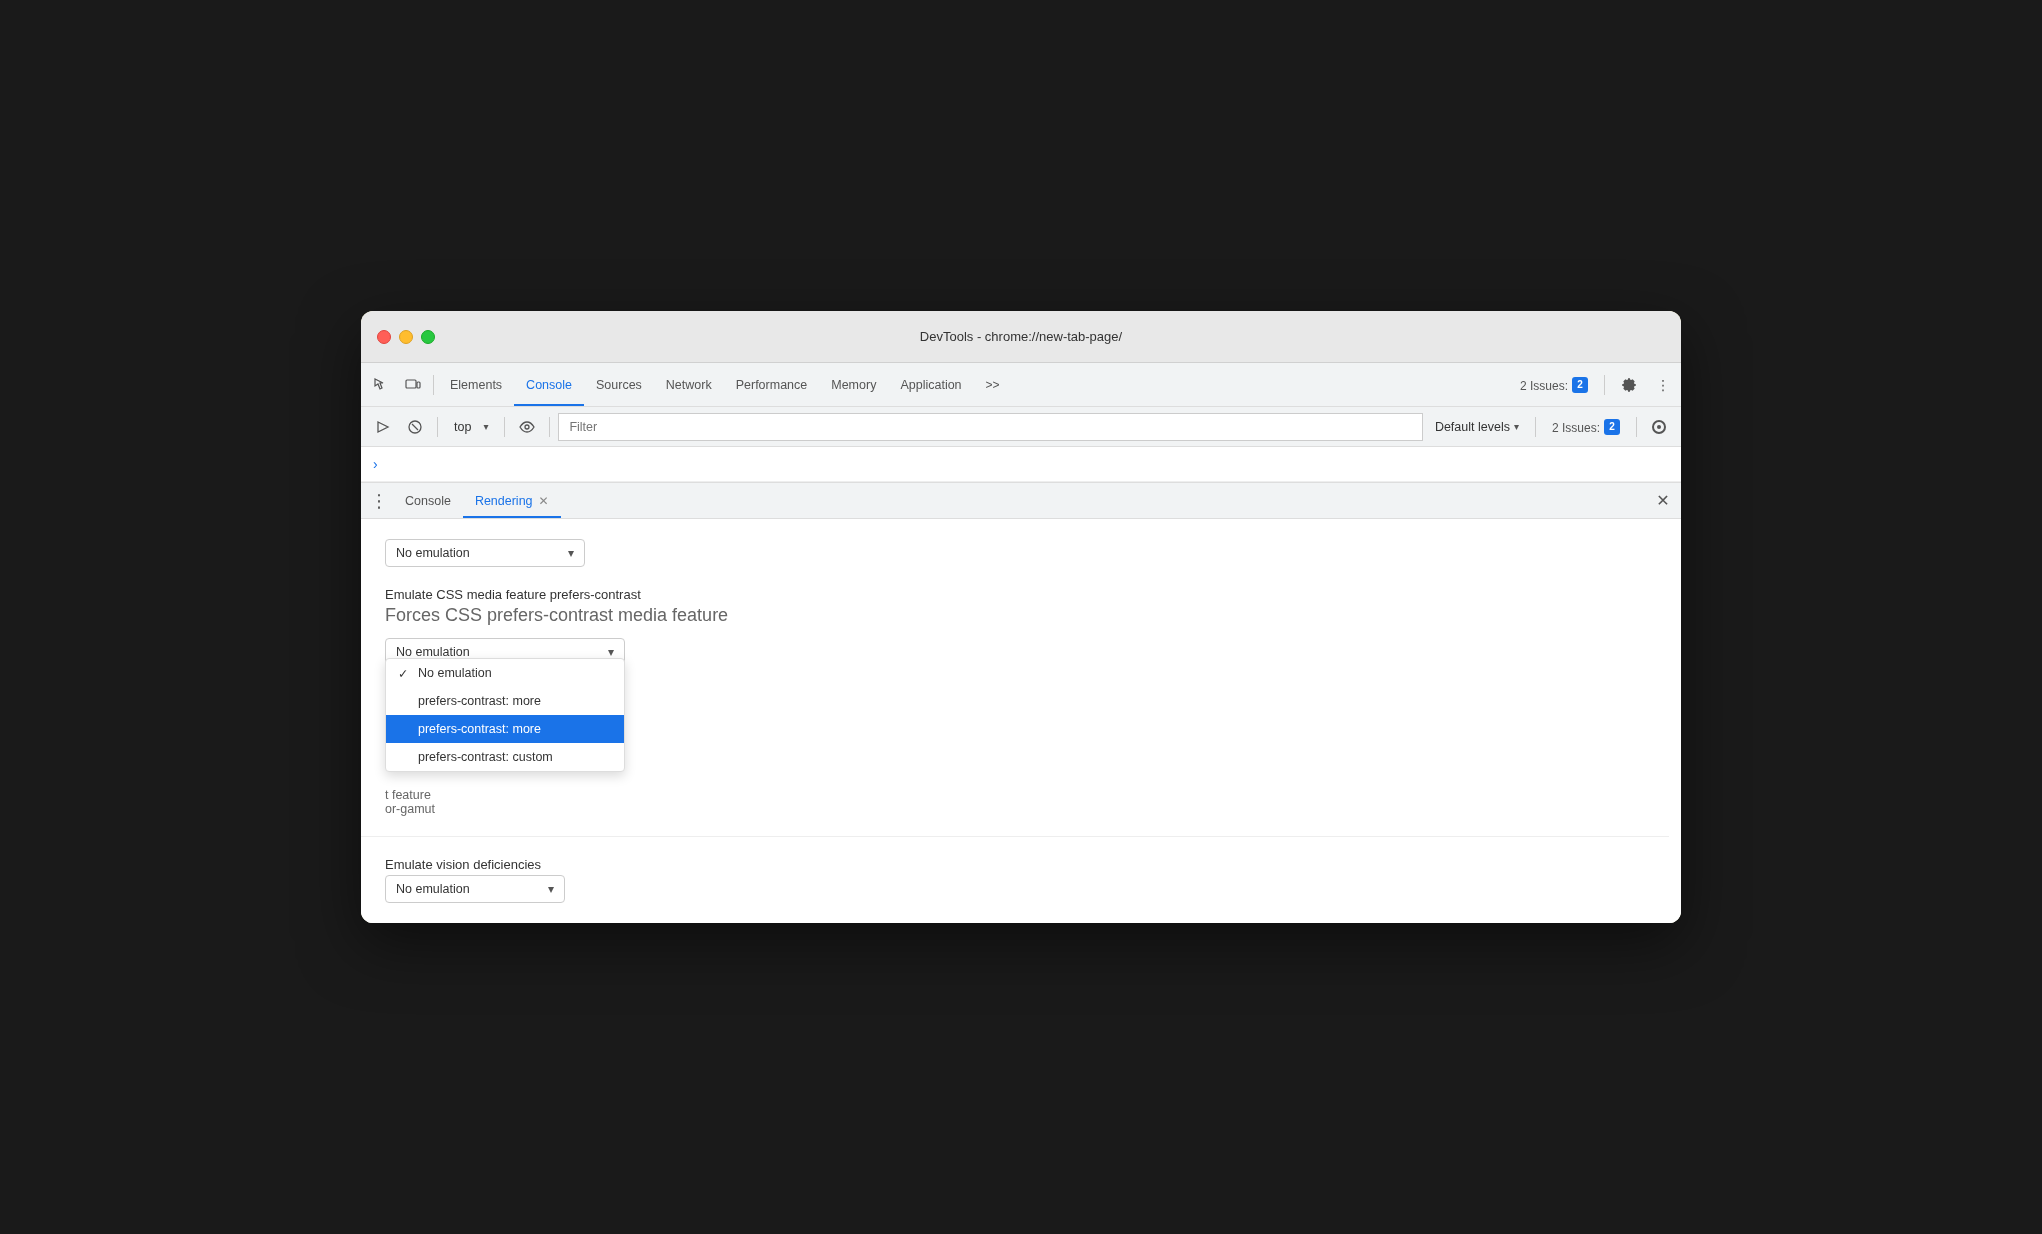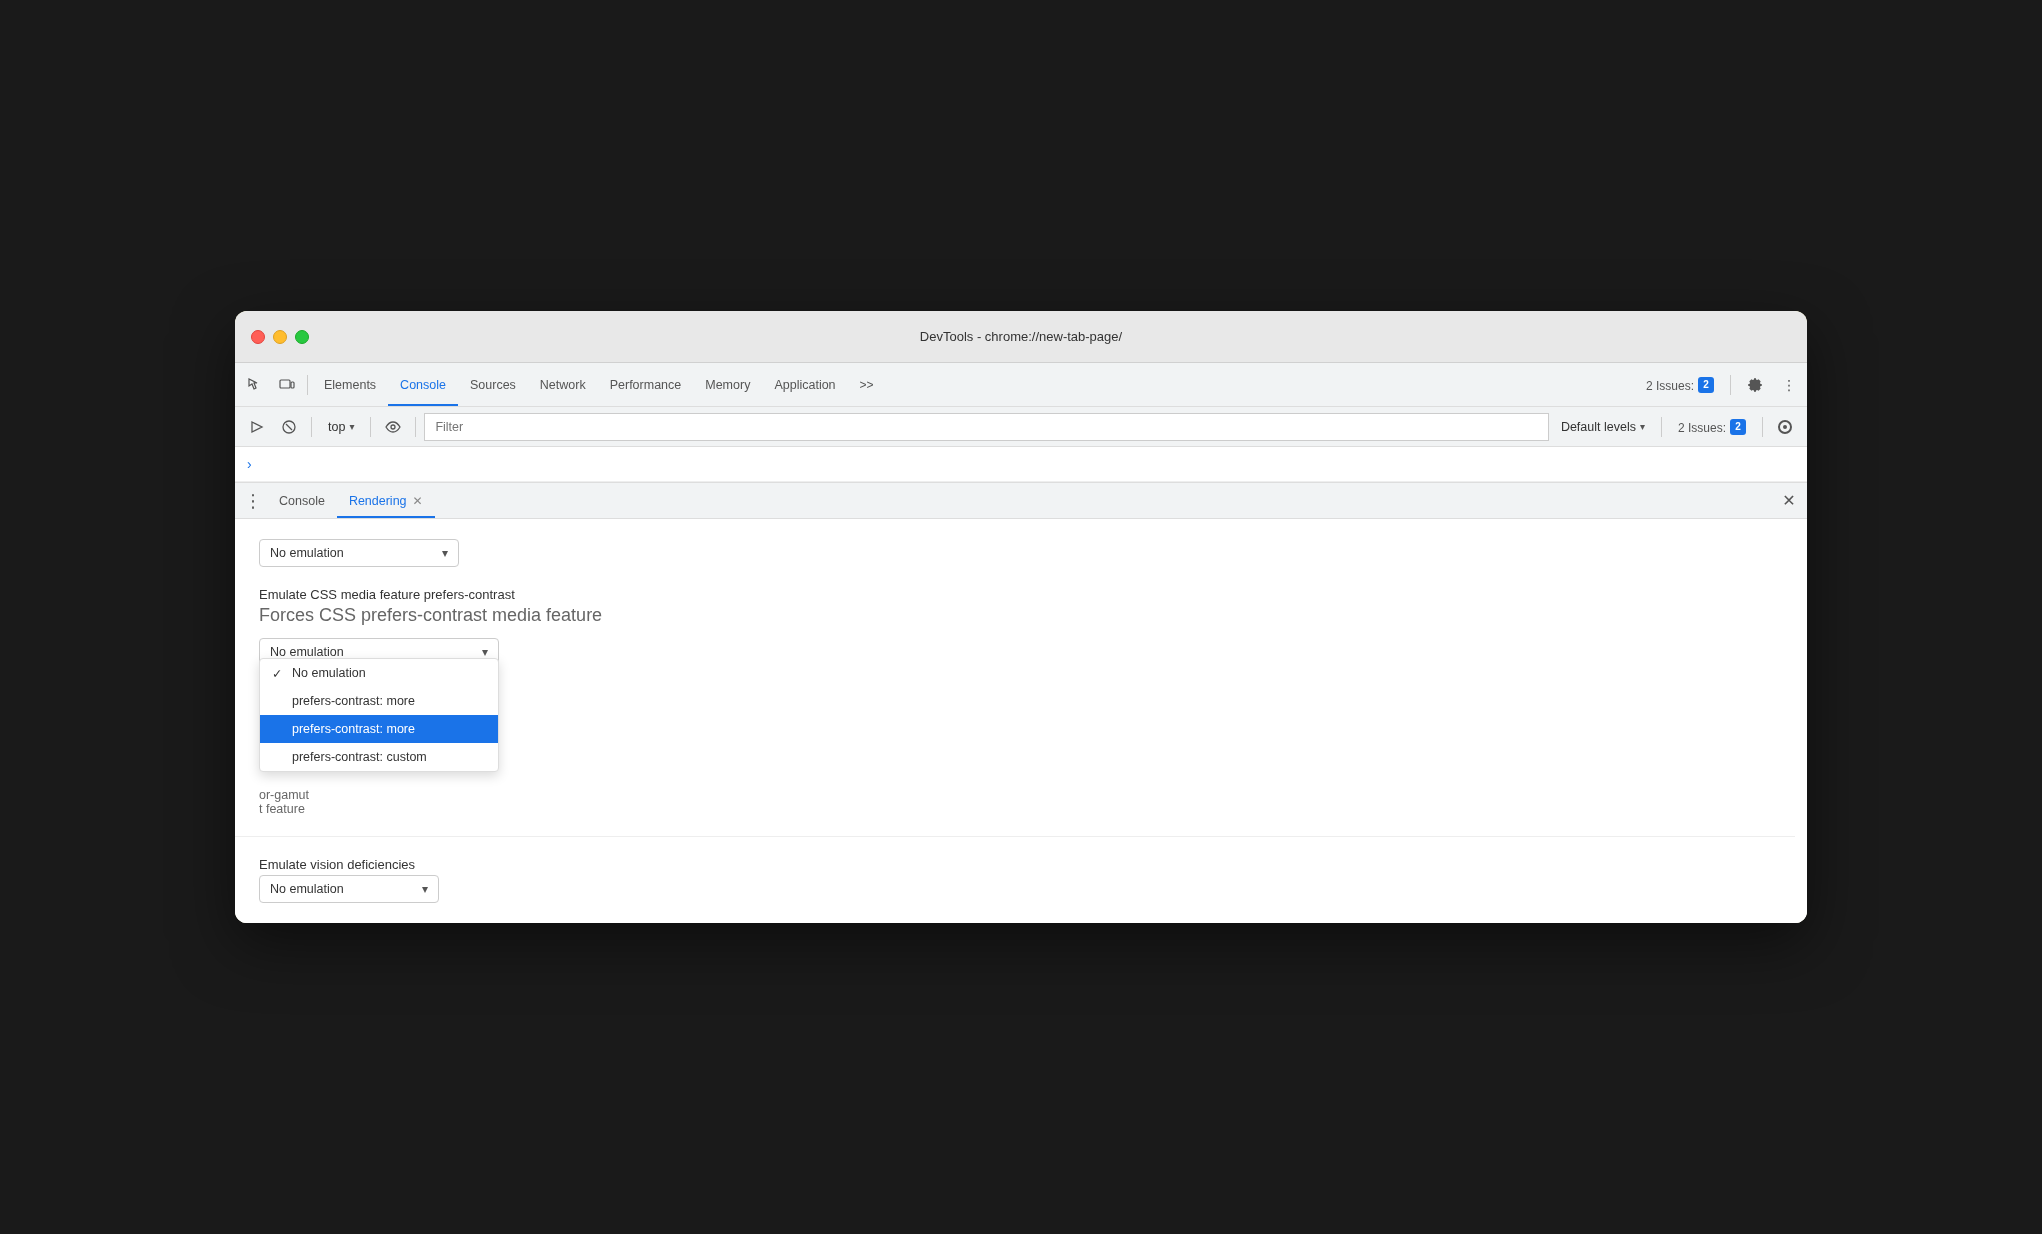--- a/index.html
+++ b/index.html
@@ -5,21 +5,21 @@
     * { box-sizing: border-box; margin: 0; padding: 0; }
     body {
       background: #1a1a1a;
       display: flex;
       justify-content: center;
       align-items: center;
       min-height: 100vh;
       font-family: -apple-system, BlinkMacSystemFont, 'Segoe UI', sans-serif;
     }
     .window {
-      width: 1572px;
+      width: 1320px;
       background: #fef9c3;
       border-radius: 12px;
       box-shadow: 0 20px 60px rgba(0,0,0,0.5);
       overflow: hidden;
     }
     .title-bar {
       background: #e8e8e8;
       height: 52px;
       display: flex;
       align-items: center;
@@ -161,21 +161,21 @@
       align-items: center;
       justify-content: center;
       cursor: pointer;
       border-radius: 4px;
       color: #555;
       font-size: 14px;
     }
     .top-selector {
       display: flex;
       align-items: center;
-      gap: 4px;
+      gap: 12px;
       padding: 0 8px;
       height: 28px;
       background: transparent;
       border: none;
       cursor: pointer;
       font-size: 12.5px;
       color: #333;
       border-radius: 4px;
     }
     .filter-input {
@@ -568,22 +568,22 @@
           </div>
           <div class="dropdown-item highlighted">
             <span>prefers-contrast: more</span>
           </div>
           <div class="dropdown-item">
             <span>prefers-contrast: custom</span>
           </div>
         </div>
 
         <div style="margin-bottom: 20px;">
+          <div class="truncated-text">t feature</div>
           <div class="truncated-text">or-gamut</div>
-          <div class="truncated-text">t feature</div>
         </div>
 
         <div class="section-divider"></div>
 
         <div class="section-label">Emulate vision deficiencies</div>
         <div class="vision-select">
           <span>No emulation</span>
           <span class="dropdown-arrow">▾</span>
         </div>
 

